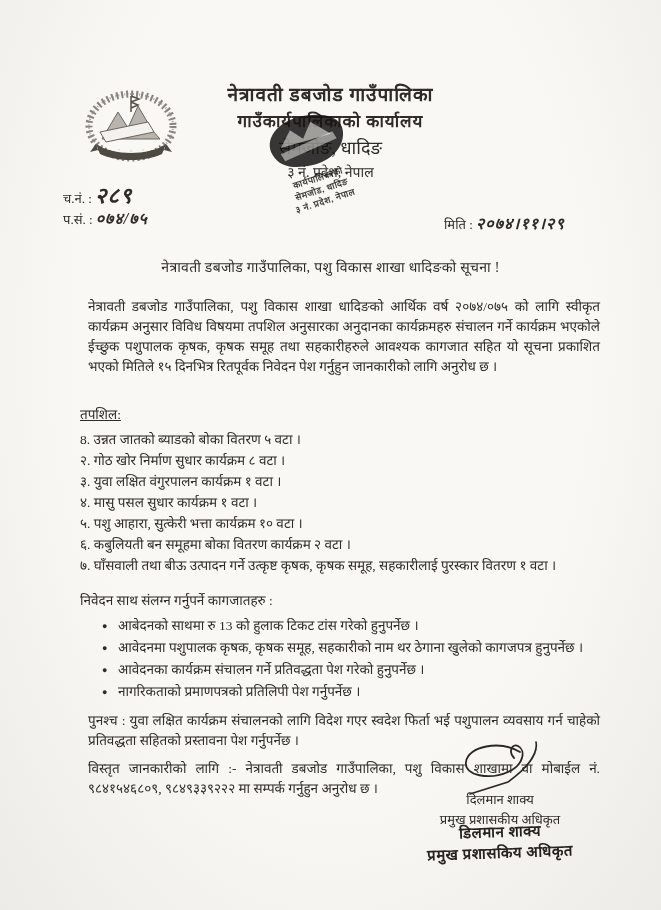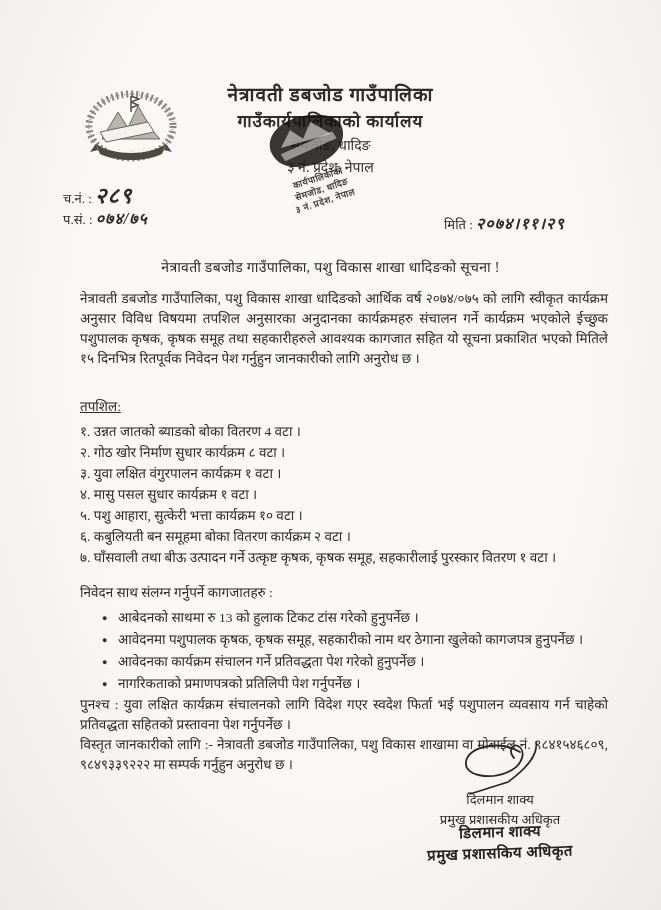--- a/index.html
+++ b/index.html
@@ -10,41 +10,41 @@
     background:radial-gradient(ellipse at 50% 38%, #f9f8f5 55%, #ecebe8 100%);
     color:#2e2b28;
     font-family:"Liberation Serif","DejaVu Serif",serif;
     overflow:hidden;
   }
   
   .emblem{position:absolute;left:84px;top:84px;width:94px;height:90px;}
   .head{position:absolute;left:0;top:84px;width:100%;text-align:center;line-height:1.15;}
   .head .l1{font-size:19px;font-weight:bold;letter-spacing:1px;}
   .head .l2{font-size:17px;font-weight:bold;margin-top:6px;letter-spacing:1px;}
-  .head .l3{font-size:14px;margin-top:7px;}
+  .head .l3{font-size:18px;margin-top:7px;}
   .head .l4{font-size:14px;margin-top:6px;}
   
   .stamp{
     position:absolute;left:238px;top:108px;width:160px;height:140px;
     transform:rotate(-18deg);
     color:rgba(24,22,20,.82);
     text-align:center;pointer-events:none;
   }
   .stamp svg{display:block;margin:0 auto;}
   .stamp .s-line{font-size:9px;font-weight:bold;line-height:12px;letter-spacing:.5px;}
   
   .meta-left{position:absolute;left:63px;top:186px;font-size:13px;line-height:20px;}
   .meta-right{position:absolute;left:444px;top:212px;font-size:13px;}
   .hand{font-size:16px;font-style:italic;font-weight:bold;letter-spacing:1px;}
   .hand.big{font-size:22px;}
   
   .subject{position:absolute;left:0;top:257px;width:100%;text-align:center;font-size:14px;letter-spacing:.3px;}
   
   .letter{position:absolute;left:80px;top:289px;width:528px;font-size:13.5px;line-height:20px;}
-  .letter p{margin:0;}
+  .letter p{margin:8px;}
   .intro{text-align:justify;}
   .sched-head{margin-top:28px;text-decoration:underline;}
   ol.sched{list-style:none;margin:4px 0 0 0;padding:0;}
   ol.sched li{line-height:21px;}
   .docs-head{margin-top:15px;}
   ul.docs{list-style:none;margin:4px 0 0 0;padding:0 0 0 22px;}
   ul.docs li{line-height:22px;position:relative;padding-left:16px;}
   ul.docs li::before{content:"●";position:absolute;left:0;top:0;font-size:9px;line-height:22px;}
   .postscript{margin-top:4px;text-align:justify;}
   .contact{margin-top:2px;text-align:justify;}
@@ -107,21 +107,21 @@
     <span class="hand">२०७४।११।२९</span>
   </div>
 
   <div class="subject">नेत्रावती डबजोड गाउँपालिका, पशु विकास शाखा धादिङको सूचना !</div>
 
   <div class="letter">
     <p class="intro">नेत्रावती डबजोड गाउँपालिका, पशु विकास शाखा धादिङको आर्थिक वर्ष २०७४/०७५ को लागि स्वीकृत कार्यक्रम अनुसार विविध विषयमा तपशिल अनुसारका अनुदानका कार्यक्रमहरु संचालन गर्ने कार्यक्रम भएकोले ईच्छुक पशुपालक कृषक, कृषक समूह तथा सहकारीहरुले आवश्यक कागजात सहित यो सूचना प्रकाशित भएको मितिले १५ दिनभित्र रितपूर्वक निवेदन पेश गर्नुहुन जानकारीको लागि अनुरोध छ ।</p>
 
     <div class="sched-head">तपशिल:</div>
     <ol class="sched">
-      <li>१. उन्नत जातको ब्याडको बोका वितरण 4 वटा ।</li>
+      <li>8. उन्नत जातको ब्याडको बोका वितरण ५ वटा ।</li>
       <li>२. गोठ खोर निर्माण सुधार कार्यक्रम ८ वटा  ।</li>
       <li>३. युवा लक्षित वंगुरपालन कार्यक्रम १ वटा ।</li>
       <li>४. मासु पसल सुधार कार्यक्रम १ वटा ।</li>
       <li>५. पशु आहारा, सुत्केरी भत्ता कार्यक्रम १० वटा ।</li>
       <li>६. कबुलियती बन समूहमा बोका वितरण कार्यक्रम २ वटा ।</li>
       <li>७. घाँसवाली तथा बीऊ उत्पादन गर्ने उत्कृष्ट कृषक, कृषक समूह, सहकारीलाई पुरस्कार वितरण १ वटा ।</li>
     </ol>
 
     <div class="docs-head">निवेदन साथ संलग्न गर्नुपर्ने कागजातहरु :</div>
     <ul class="docs">

